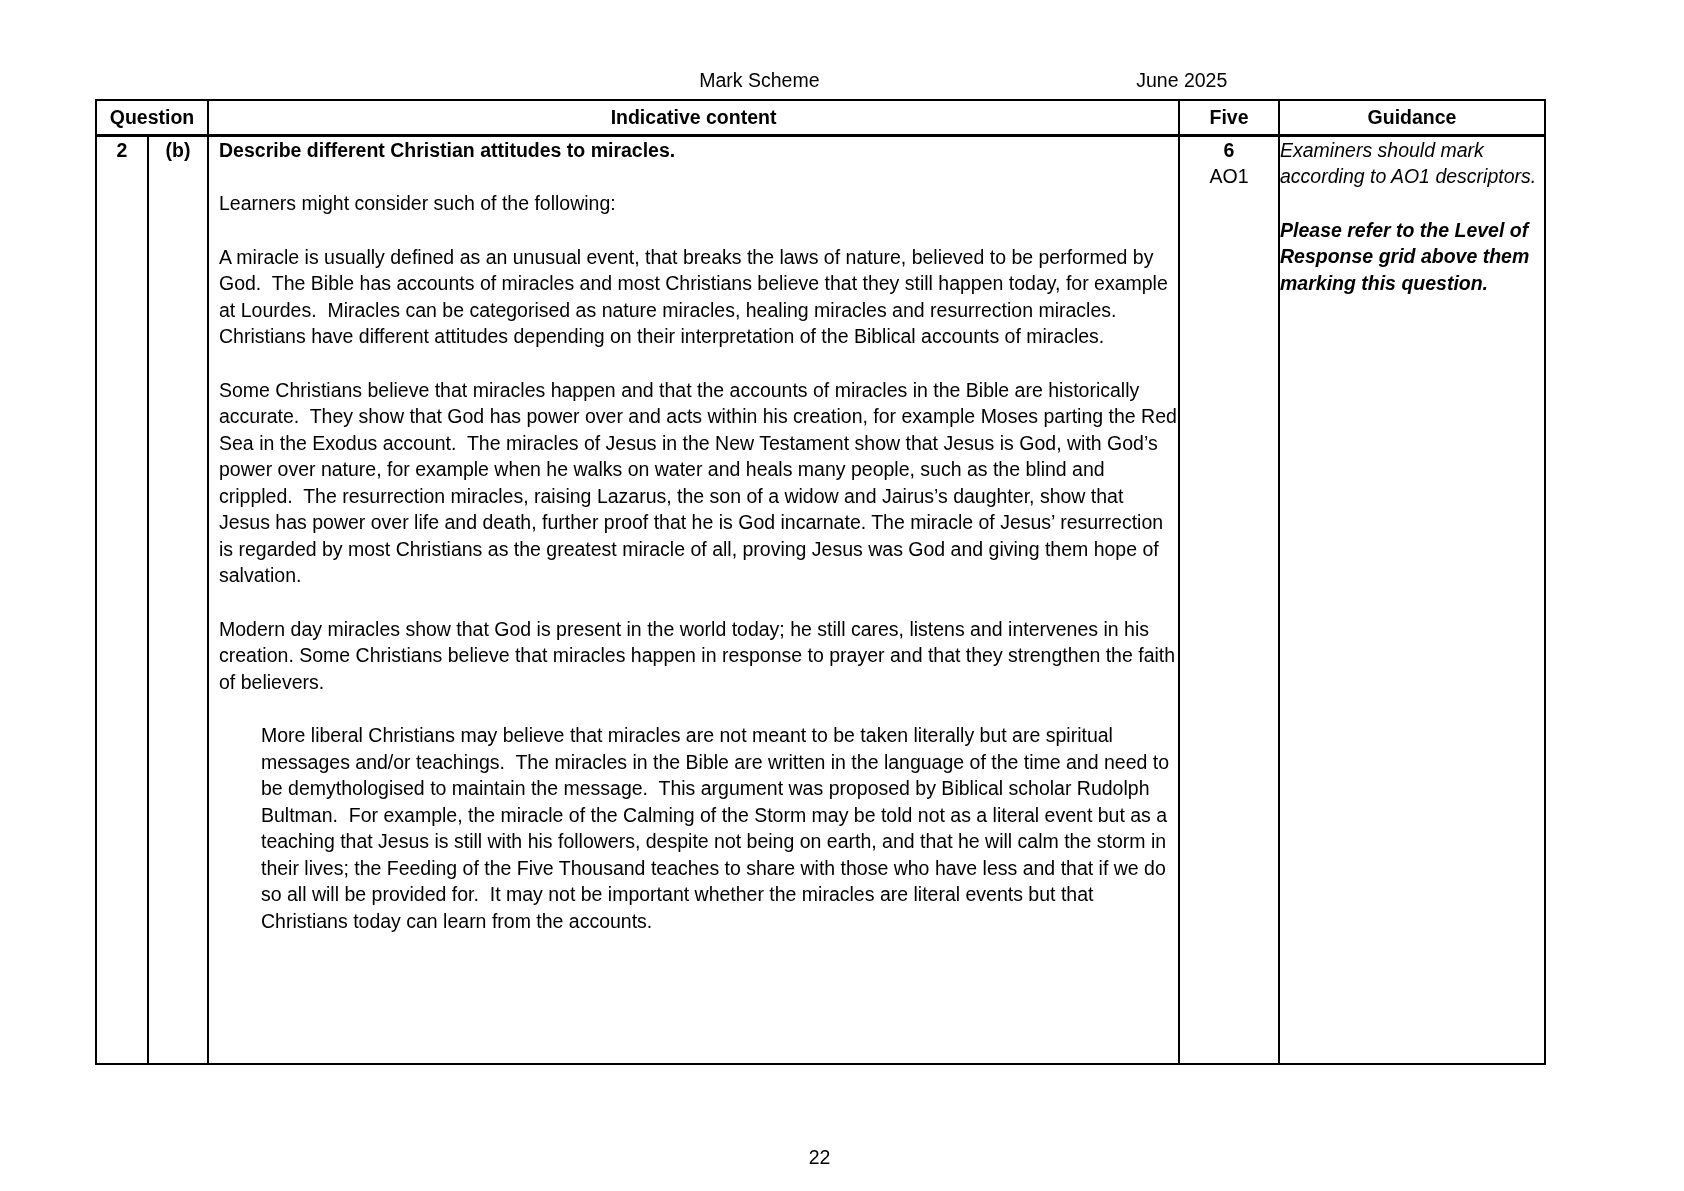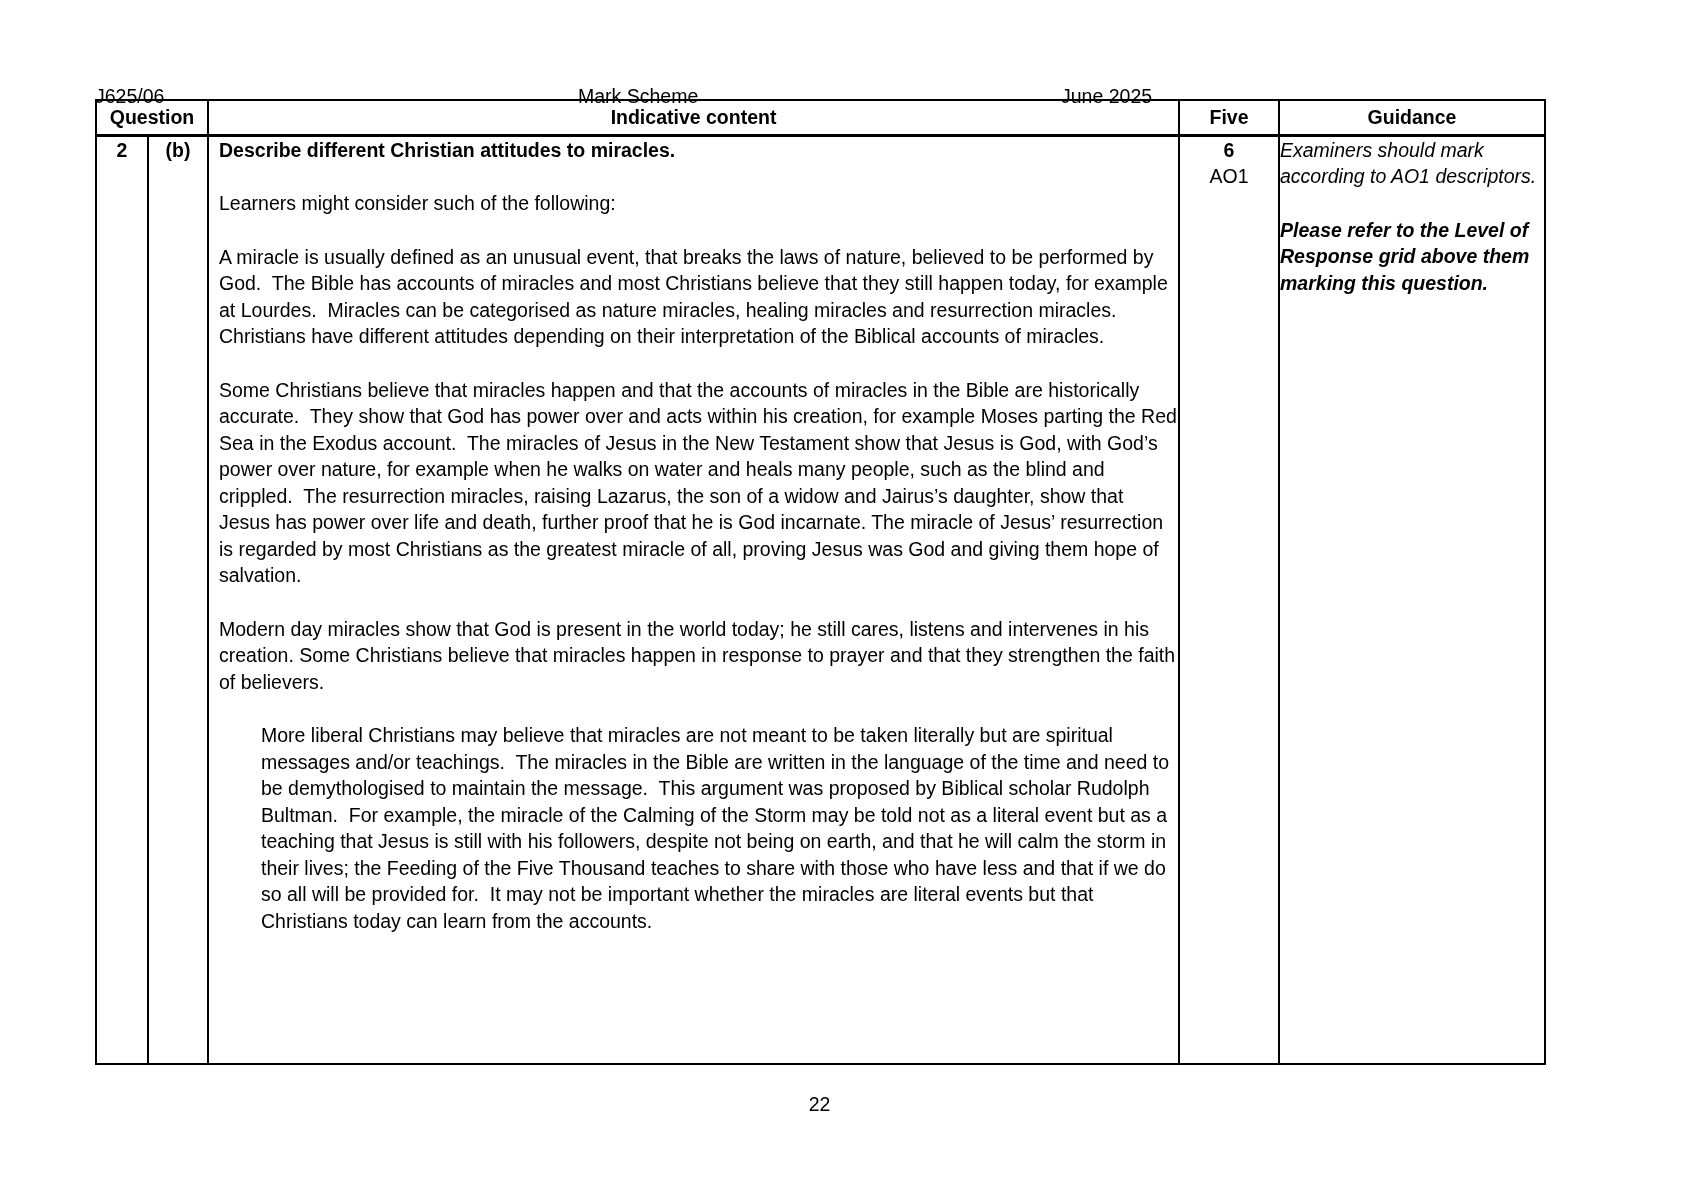--- a/index.html
+++ b/index.html
@@ -21,22 +21,22 @@
     position: absolute;
     top: 68px;
     left: 95px;
     width: 1449px;
     display: flex;
     align-items: baseline;
     font-size: 19.5px;
     line-height: 24px;
   }
   .page-header .hdr-left  { flex: 1; text-align: left; }
-  .page-header .hdr-center{ flex: 1; text-align: left; }
-  .page-header .hdr-right { flex: 1; text-align: left; margin-top: 16px; }
+  .page-header .hdr-center{ flex: 1; text-align: right; }
+  .page-header .hdr-right { flex: 1; text-align: center; }
 
   table.ms-table {
     position: absolute;
     top: 99px;
     left: 95px;
     width: 1449px;
     border-collapse: collapse;
     table-layout: fixed;
     font-size: 19.5px;
     line-height: 26.5px;
@@ -82,34 +82,33 @@
 
   td.guid-cell { padding: 6px 10px 10px 12px; font-style: italic; }
   td.guid-cell p {
     margin: 0 0 27px 0;
     white-space: pre-wrap;
   }
   td.guid-cell p.bold-note { font-weight: bold; }
 
   .page-number {
     position: absolute;
-    top: 1093px;
+    top: 1146px;
     left: 95px;
     width: 1449px;
     text-align: center;
     font-size: 19.5px;
   }
 </style>
 </head>
 <body>
 
 <div class="page">
 
   <div class="page-header">
-    <span class="hdr-left">J625/06</span>
     <span class="hdr-center">Mark Scheme</span>
     <span class="hdr-right">June 2025</span>
   </div>
 
   <table class="ms-table">
     <colgroup>
       <col class="c-qnum">
       <col class="c-qpart">
       <col class="c-ind">
       <col class="c-marks">

